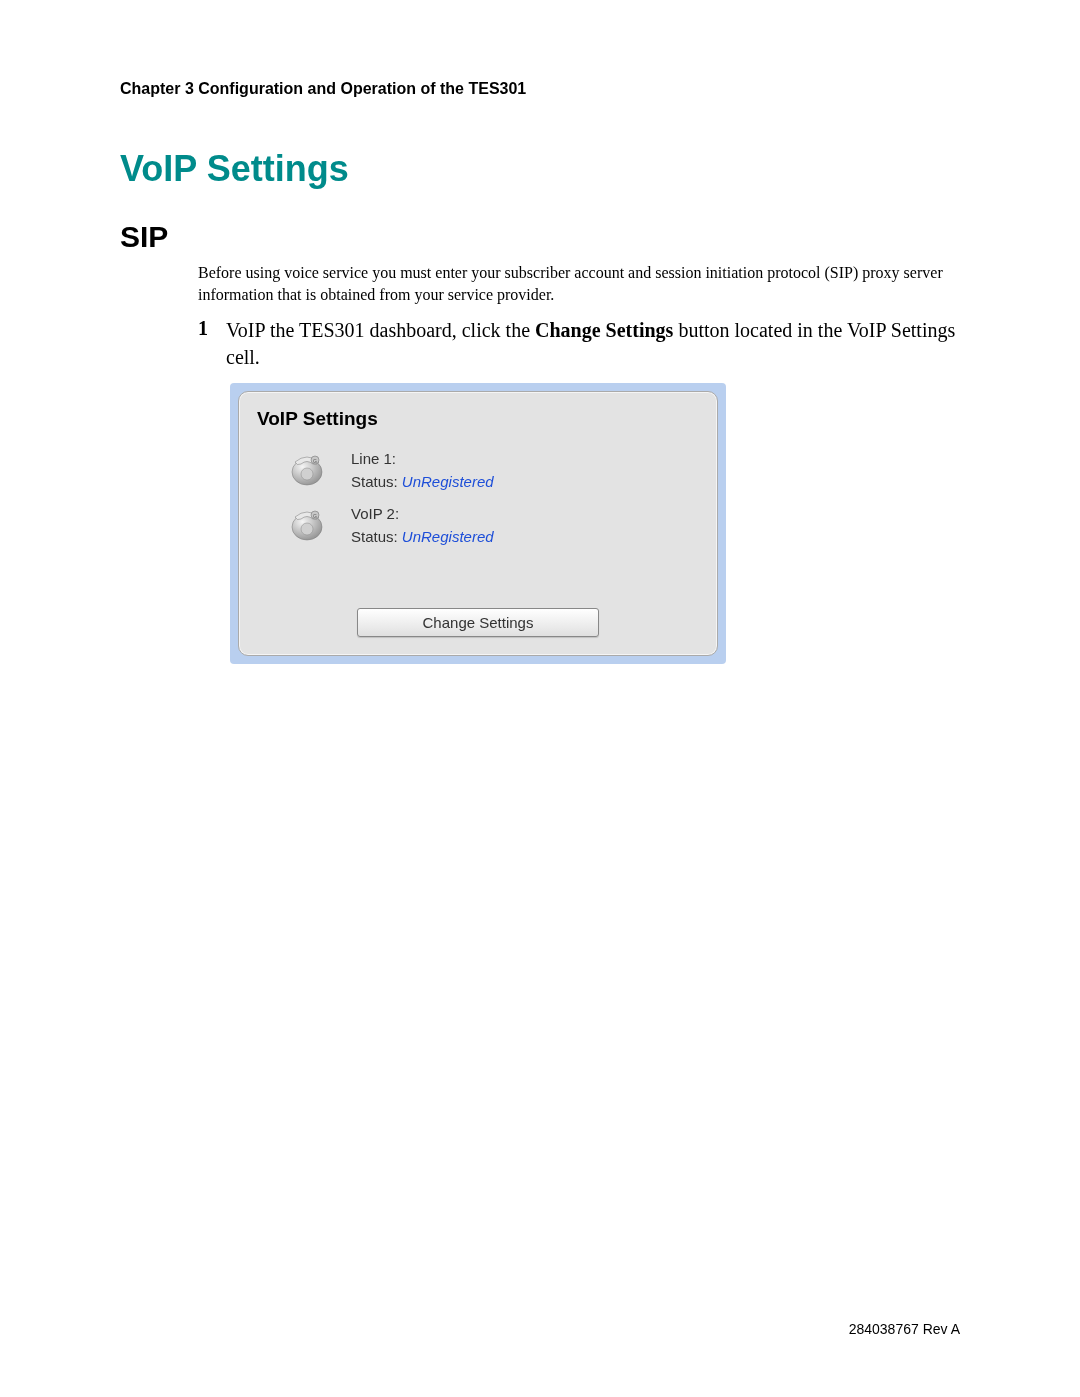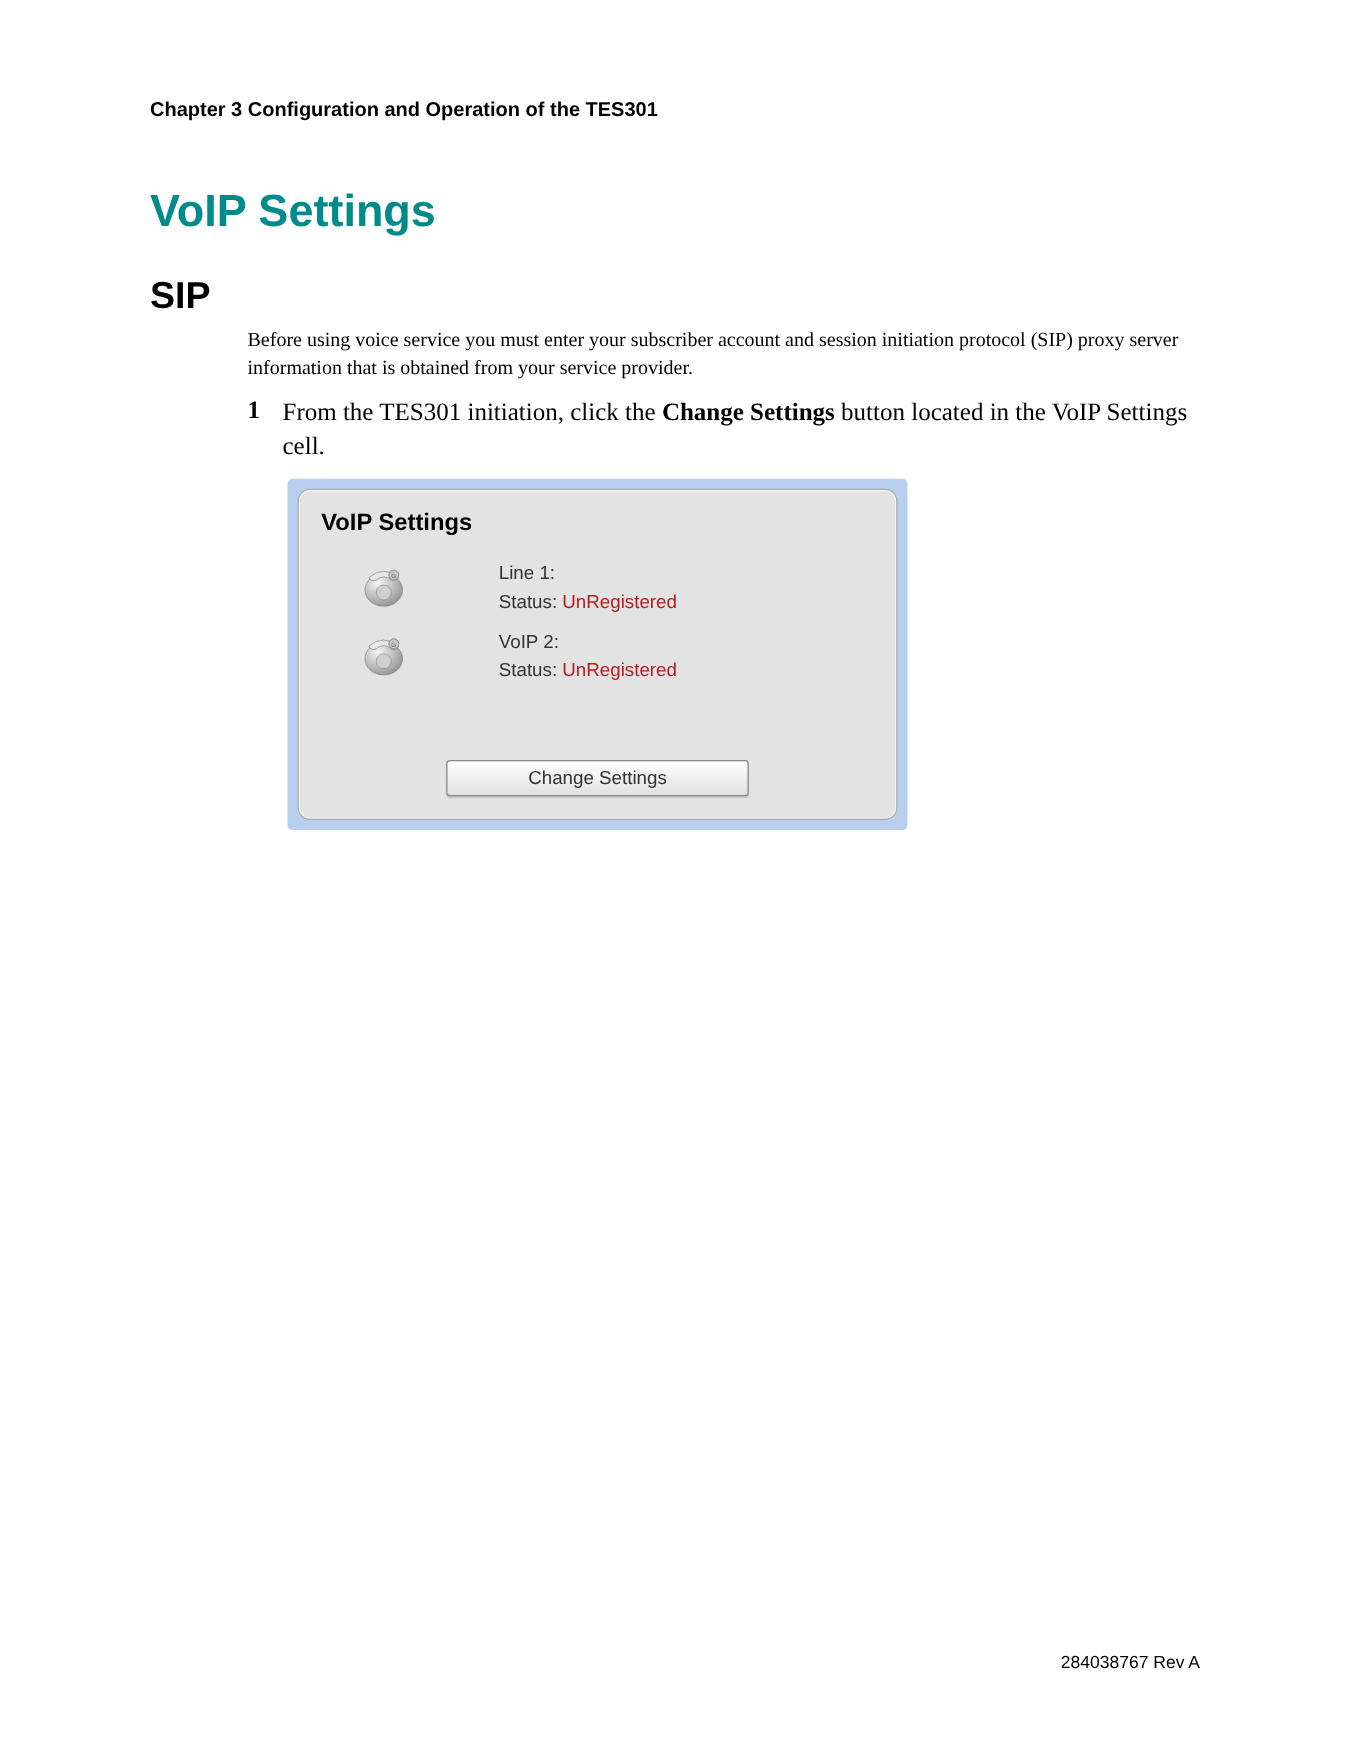--- a/index.html
+++ b/index.html
@@ -82,37 +82,37 @@
     font-size: 19px;
     font-weight: bold;
     color: #000;
     margin-bottom: 18px;
   }
   .line-row {
     display: flex;
     align-items: flex-start;
     margin-bottom: 10px;
     padding-left: 30px;
-    gap: 48px;
   }
   .phone-icon {
     width: 40px;
     height: 40px;
     flex-shrink: 0;
     margin-right: 24px;
     margin-top: 2px;
   }
   .line-info {
     font-family: Verdana, Arial, sans-serif;
     font-size: 15px;
     color: #333;
     line-height: 1.5;
   }
   .status-val {
-    color: #b91c1c;
+    font-style: italic;
+    color: #1d4ed8;
   }
   .button-row {
     text-align: center;
     margin-top: 60px;
   }
   .change-btn {
     display: inline-block;
     width: 240px;
     padding: 5px 0;
     background: linear-gradient(#ffffff, #e0e0e0);
@@ -144,21 +144,21 @@
   <h1 class="section-title">VoIP Settings</h1>
 
   <h2 class="subsection-title">SIP</h2>
 
   <p class="body-text">Before using voice service you must enter your subscriber account and session initiation protocol (SIP) proxy server information that is obtained from your service provider.</p>
 
 
   <div class="step-row">
     <div class="step-num">1</div>
     <div class="step-text">
-      <span>From the TES301 initiation, click the </span><span class="bold">Change Settings</span><span> button located in the VoIP Settings cell.</span>
+      <span>VoIP the TES301 dashboard, click the </span><span class="bold">Change Settings</span><span> button located in the VoIP Settings cell.</span>
     </div>
   </div>
 
   <div class="panel-wrap">
     <div class="panel-outer">
       <div class="panel-inner">
         <div class="panel-title">VoIP Settings</div>
 
         <div class="line-row">
           <div class="phone-icon">

